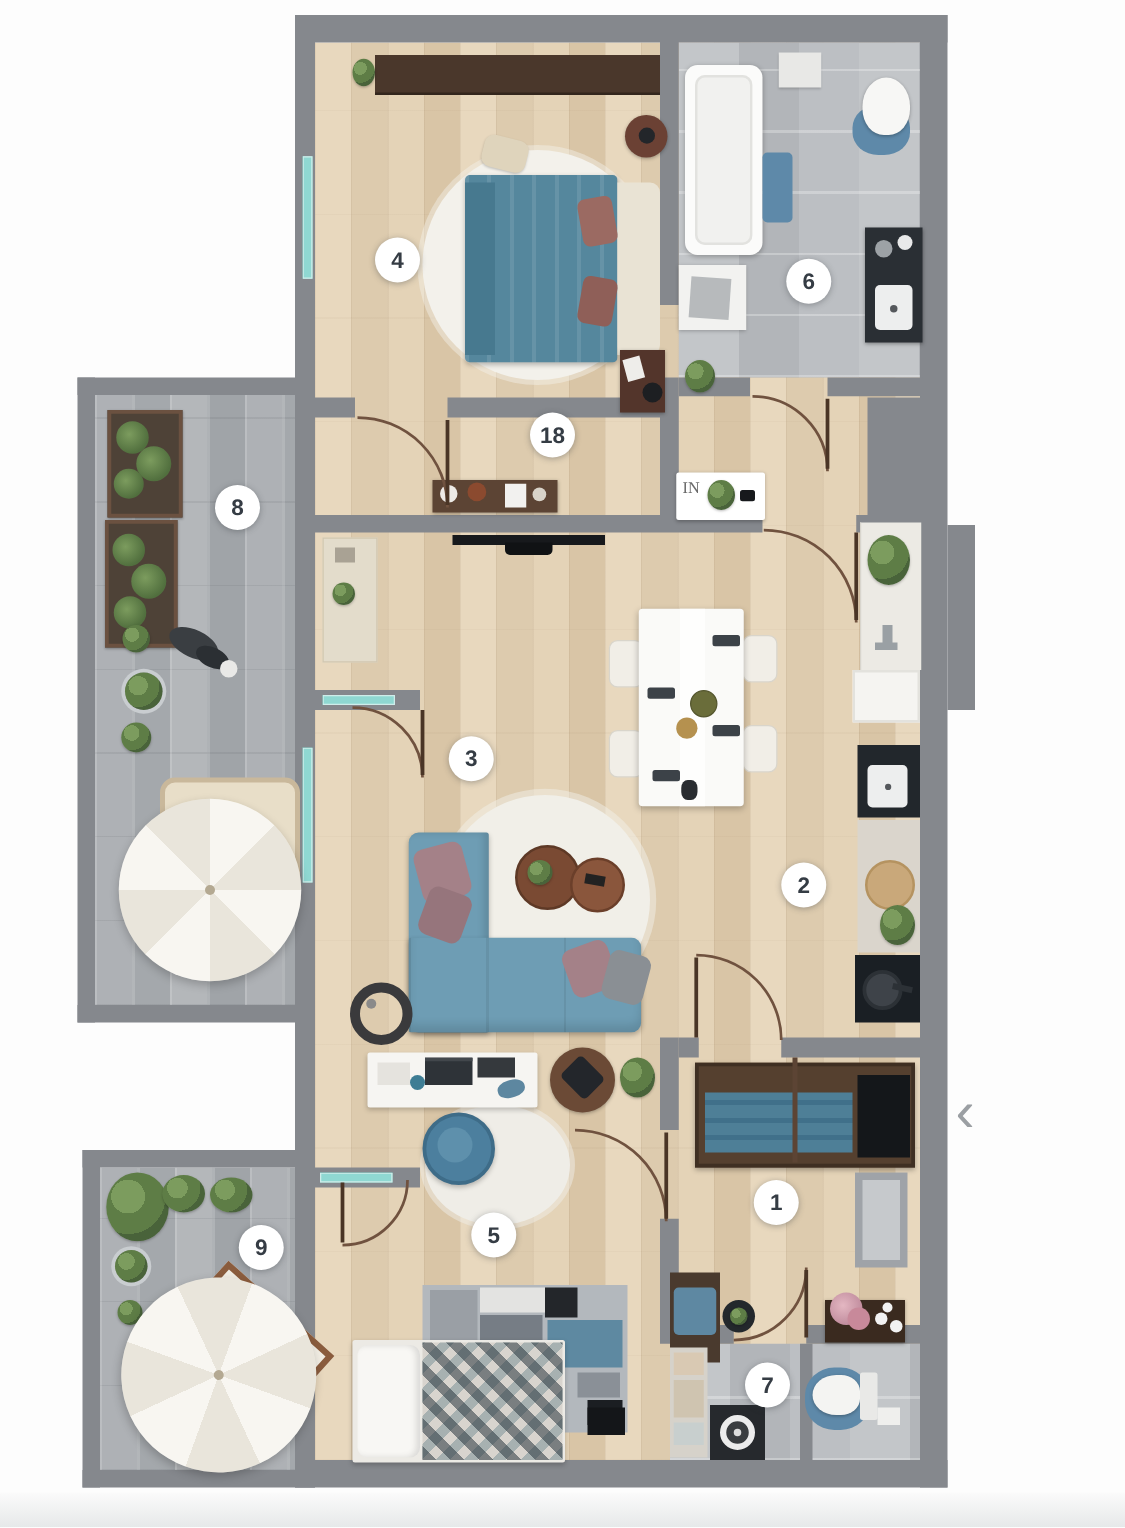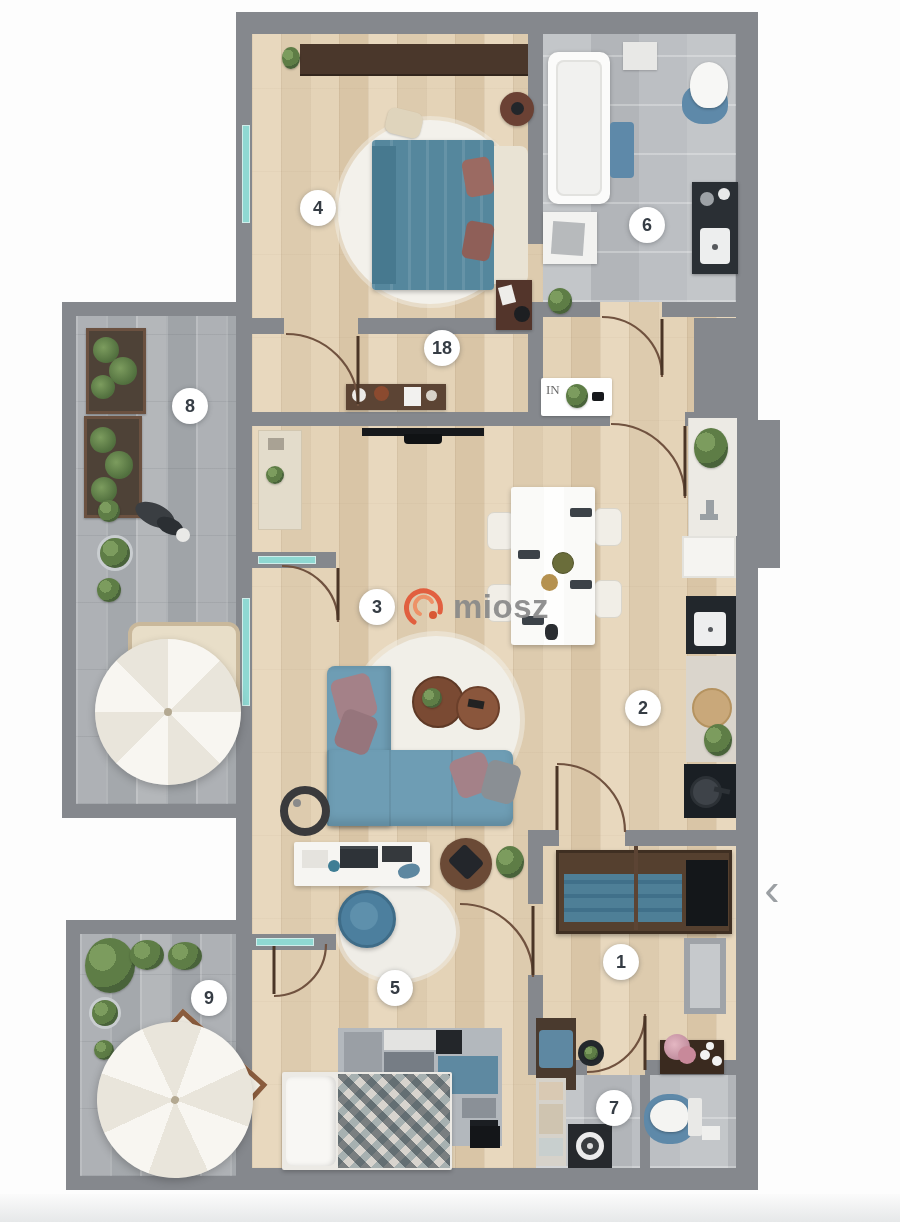--- a/index.html
+++ b/index.html
@@ -303,25 +303,17 @@
   <div class="room-label" style="left:172px;top:388px;">
       <span>8</span>
     </div>
   <div class="room-label" style="left:191px;top:980px;">
       <span>9</span>
     </div>
   <div class="room-label" style="left:424px;top:330px;">
       <span>18</span>
     </div>
 
-  <div class="watermark" style="left:400px;top:584px;">
-    <svg width="46" height="46" viewBox="0 0 46 46">
-      <path d="M14 38 A17 17 0 1 1 40 28" fill="none" stroke="#E25737" stroke-width="5" stroke-linecap="round"></path>
-      <path d="M20 30 A9 9 0 1 1 32 18" fill="none" stroke="#EF8E63" stroke-width="4" stroke-linecap="round"></path>
-      <circle cx="33" cy="31" r="4" fill="#D94F2B"></circle>
-    </svg>
-    <span>miosz</span>
-  </div>
 
   <button class="chevron" style="left:752px;top:864px;width:40px;height:50px;">‹</button>
 
   <div class="bottom-fade"></div>
 </div>
 
 </body></html>

